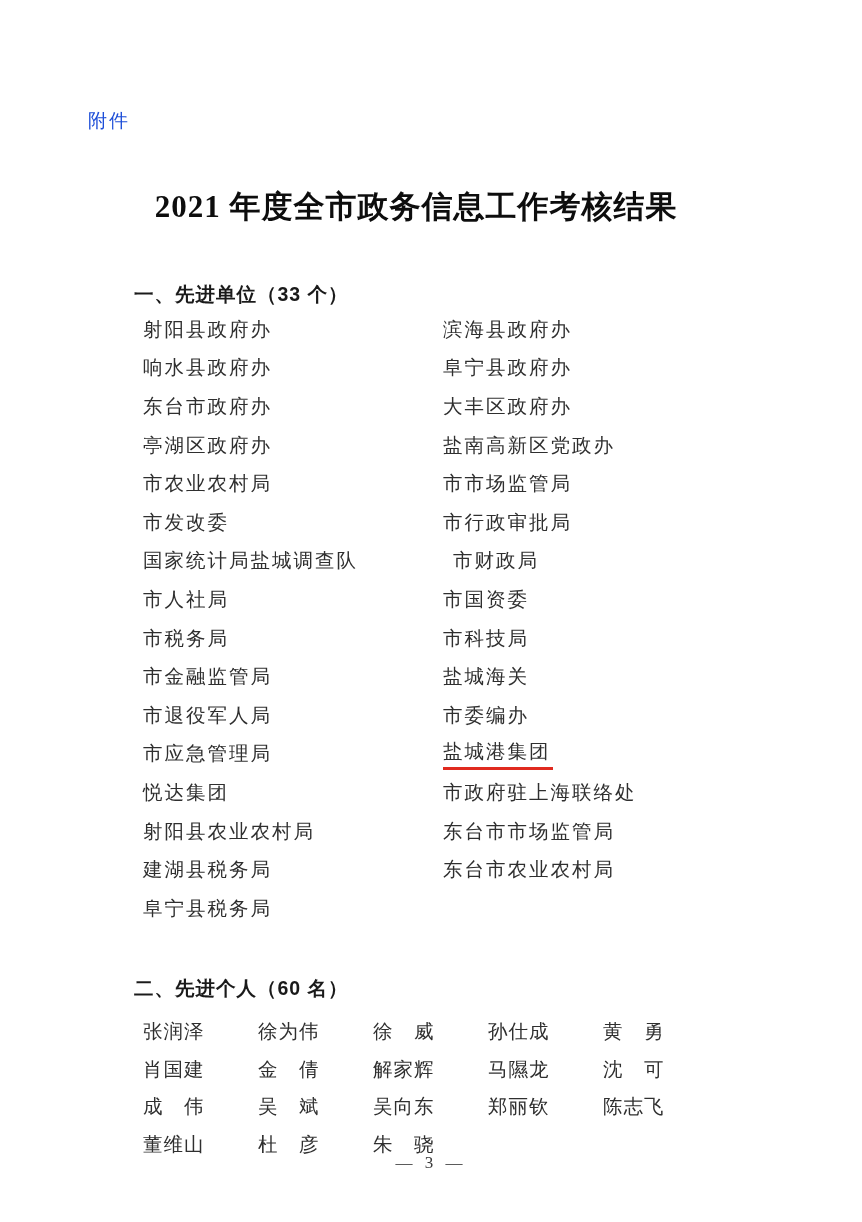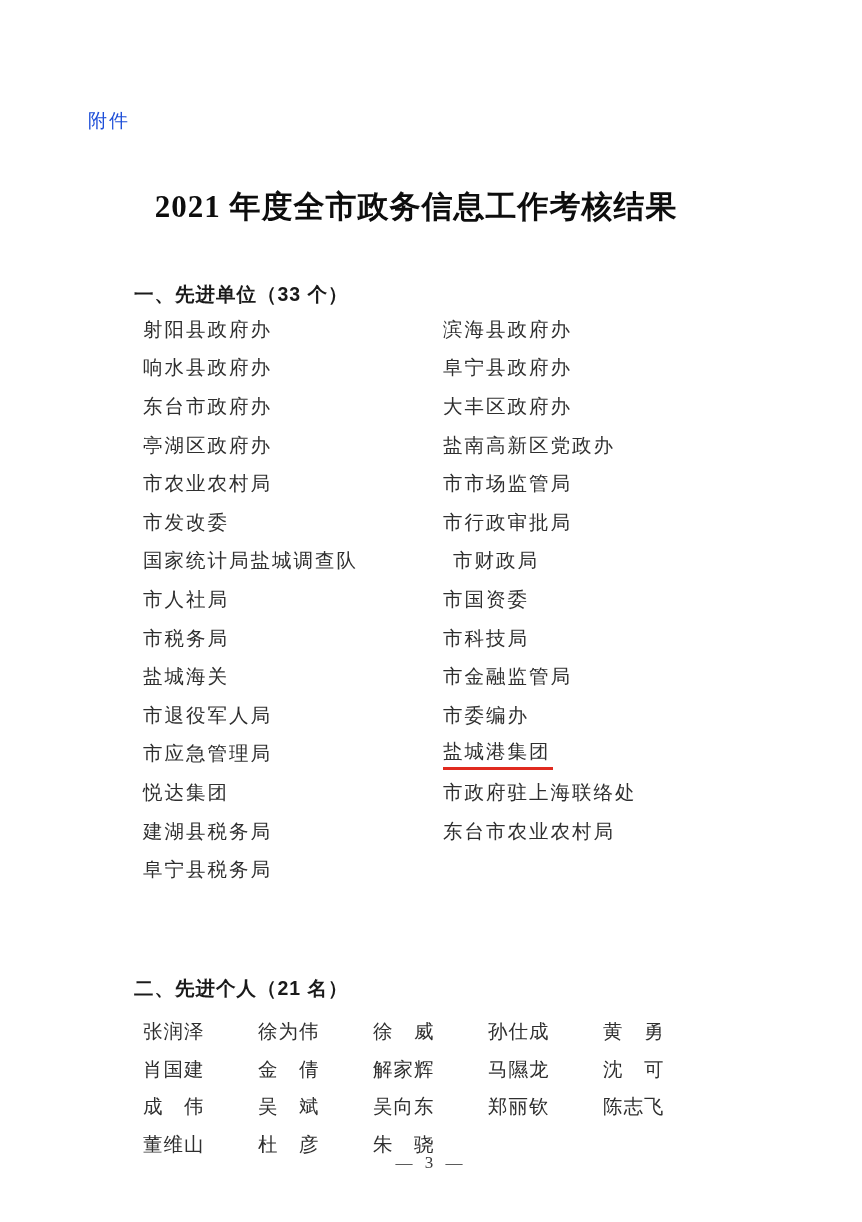--- a/index.html
+++ b/index.html
@@ -108,46 +108,50 @@
     </div>
     <div class="unit-row">
       <span class="unit left">市人社局</span>
       <span class="unit right">市国资委</span>
     </div>
     <div class="unit-row">
       <span class="unit left">市税务局</span>
       <span class="unit right">市科技局</span>
     </div>
     <div class="unit-row">
+      <span class="unit left">市金融监管局</span>
       <span class="unit right">盐城海关</span>
-      <span class="unit left">市金融监管局</span>
     </div>
     <div class="unit-row">
       <span class="unit left">市退役军人局</span>
       <span class="unit right">市委编办</span>
     </div>
     <div class="unit-row">
       <span class="unit left">市应急管理局</span>
       <span class="unit right"><span class="red-underline">盐城港集团</span></span>
     </div>
     <div class="unit-row">
       <span class="unit left">悦达集团</span>
       <span class="unit right">市政府驻上海联络处</span>
     </div>
     <div class="unit-row">
+      <span class="unit left">射阳县农业农村局</span>
+      <span class="unit right">东台市市场监管局</span>
+    </div>
+    <div class="unit-row">
       <span class="unit left">建湖县税务局</span>
       <span class="unit right">东台市农业农村局</span>
     </div>
     <div class="unit-row">
       <span class="unit left">阜宁县税务局</span>
       <span class="unit right"></span>
     </div>
   </div>
 
-<div id="heading-individuals" class="section-heading">二、先进个人（21 名）</div>
+<div id="heading-individuals" class="section-heading">二、先进个人（60 名）</div>
 
 <div class="names-grid">
     <span class="person-name">张润泽</span>
     <span class="person-name">徐为伟</span>
     <span class="person-name">徐　威</span>
     <span class="person-name">孙仕成</span>
     <span class="person-name">黄　勇</span>
     <span class="person-name">肖国建</span>
     <span class="person-name">金　倩</span>
     <span class="person-name">解家辉</span>

